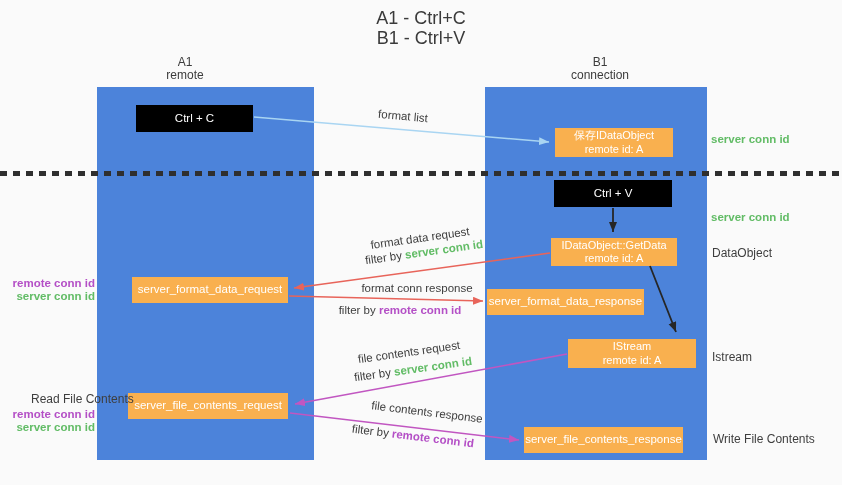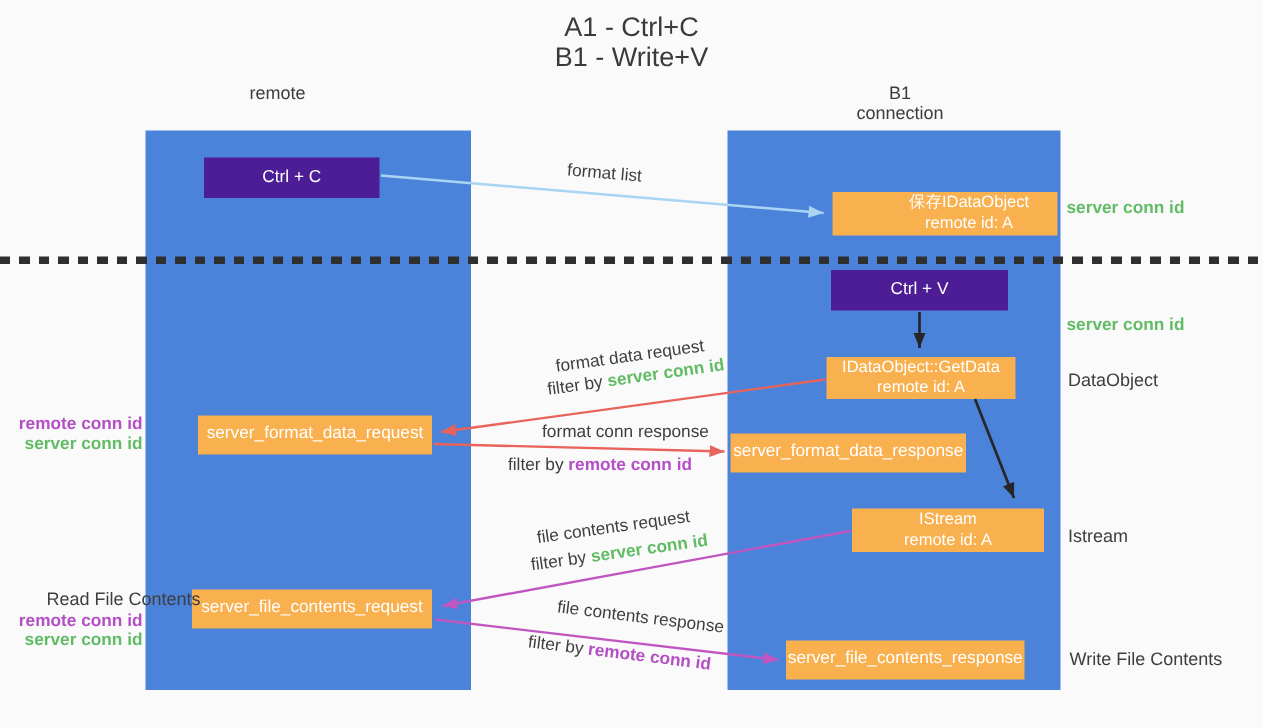--- a/index.html
+++ b/index.html
@@ -13,61 +13,62 @@
   
   .ll-header{width:140px;text-align:center;font-size:12px;line-height:13px;color:#3c3c3c;top:56px;}
   
   .ll-rect{top:87px;height:373px;background:#4c83da;z-index:1;}
   
   .dotted{left:0;top:171px;width:842px;height:5px;z-index:2;
     background:repeating-linear-gradient(to right,#2f2f2f 0 7px,transparent 7px 13px);}
   
   .node{z-index:3;color:#fff;display:flex;flex-direction:column;align-items:center;justify-content:center;
     text-align:center;font-size:11.5px;line-height:13.5px;}
-  .green{background:#4c1d95;}
+  .green{background:#000000;}
   .orange{background:#f9b04f;}
   
   svg.arrows{left:0;top:0;z-index:4;pointer-events:none;}
   
   .lbl{z-index:5;font-size:11.5px;color:#3e3e3e;white-space:nowrap;}
   .lbl.green-t{color:#62bc66;font-weight:bold;}
   .lbl.purple-t{color:#b44fc6;font-weight:bold;}
   .edge-lbl{z-index:5;width:240px;text-align:center;font-size:11.5px;color:#3e3e3e;white-space:nowrap;}
   .edge-lbl .id-green{color:#62bc66;font-weight:bold;}
   .edge-lbl .id-purple{color:#b44fc6;font-weight:bold;}
   .right-align{text-align:right;}
 </style>
 </head>
 <body>
 
 <div id="canvas">
 
   <div class="abs title">
     <div>A1 - Ctrl+C</div>
-    <div>B1 - Write+V</div>
+    <div>B1 - Ctrl+V</div>
   </div>
 
   <div class="abs ll-header" style="left:115px;">
+    <div>A1</div>
     <div>remote</div>
   </div>
   <div class="abs ll-header" style="left:530px;">
     <div>B1</div>
     <div>connection</div>
   </div>
 
   <div class="abs ll-rect" style="left:97px;width:217px;"></div>
   <div class="abs ll-rect" style="left:485px;width:222px;"></div>
 
   <div class="abs dotted"></div>
 
   <div class="abs node green" style="left:136px;top:105px;width:117px;height:27px;">
     <div>Ctrl + C</div>
   </div>
 
-  <div class="abs node orange" style="left:555px;top:128px;width:118px;height:29px;font-size:11px;padding-left:32px;">
+  <div class="abs node orange" style="left:555px;top:128px;width:118px;height:29px;font-size:11px;">
     <div>保存IDataObject</div>
     <div>remote id: A</div>
   </div>
 
   <div class="abs node green" style="left:554px;top:180px;width:118px;height:27px;">
     <div>Ctrl + V</div>
   </div>
 
   <div class="abs node orange" style="left:551px;top:238px;width:126px;height:28px;font-size:11px;">
     <div>IDataObject::GetData</div>

